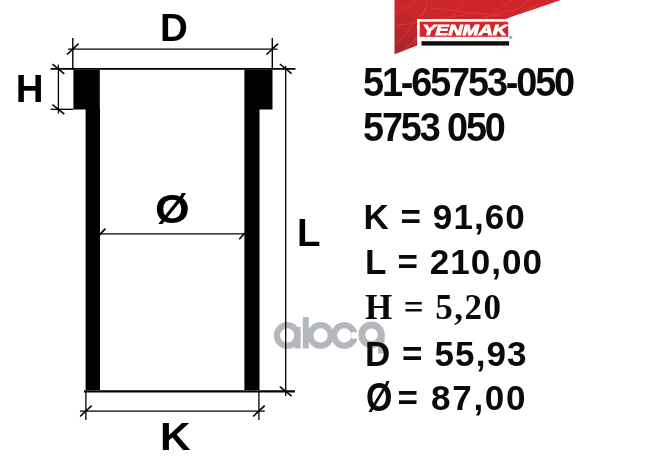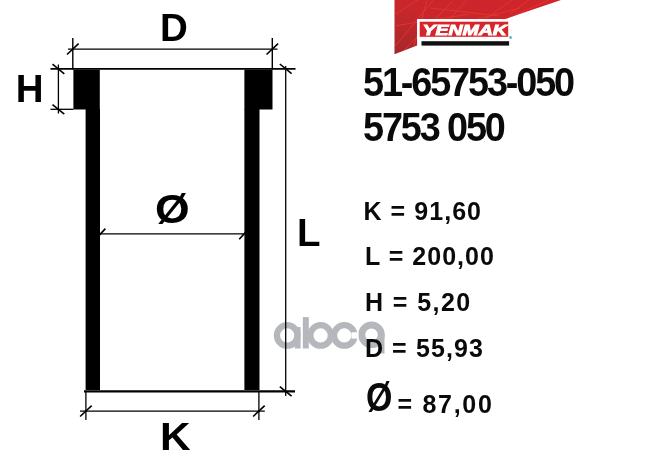--- a/index.html
+++ b/index.html
@@ -1,21 +1,21 @@
 <!DOCTYPE html>
 <html><head>
 <meta charset="utf-8">
 <style>
   html,body{margin:0;padding:0;}
   body{width:650px;height:457px;background:#fff;position:relative;overflow:hidden;
        font-family:"Liberation Sans",sans-serif;}
   .abs{position:absolute;}
   .lbl{position:absolute;font-weight:bold;color:#000;font-size:38.5px;line-height:1;}
   .pn{position:absolute;font-weight:bold;color:#0a0a0a;font-size:40.7px;line-height:1;letter-spacing:-2.3px;transform:scaleX(0.93);transform-origin:0 0;}
-  .dim{position:absolute;font-weight:bold;color:#0a0a0a;font-size:25px;line-height:1;letter-spacing:0.6px;}
+  .dim{position:absolute;font-weight:bold;color:#0a0a0a;font-size:35px;line-height:1;letter-spacing:0.6px;}
 </style>
 </head>
 <body>
 <svg class="abs" style="left:0;top:0" width="650" height="457" viewBox="0 0 650 457">
 
   <g stroke="#b4b8bc" fill="none" stroke-width="6.3">
     <circle cx="287.2" cy="335.4" r="10.25"></circle>
     <line x1="297.7" y1="327" x2="297.7" y2="348.5" stroke-width="5.8"></line>
     <circle cx="320.6" cy="335.4" r="10.25"></circle>
     <line x1="305.8" y1="317.1" x2="305.8" y2="348.5" stroke-width="6"></line>
@@ -110,17 +110,17 @@
 <div class="lbl" id="lD" style="left:160.1px;top:8.5px;">D</div>
 <div class="lbl" id="lH" style="left:15.7px;top:69.6px;">H</div>
 <div class="lbl" id="lO" style="left:155.1px;top:188.8px;font-size:40.5px;transform:scaleX(1.1);transform-origin:0 0;">Ø</div>
 <div class="lbl" id="lL" style="left:297px;top:213.9px;">L</div>
 <div class="lbl" id="lK" style="left:159.8px;top:417.7px;transform:scaleX(1.1);transform-origin:0 0;">K</div>
 
 <div class="pn" id="pn1" style="left:363px;top:61.7px;">51-65753-050</div>
 <div class="pn" id="pn2" style="left:363px;top:106.8px;">5753 050</div>
 
 <div class="dim" id="d1" style="left:363.5px;top:199.3px;letter-spacing:1.05px;">K = 91,60</div>
-<div class="dim" id="d2" style="left:364.9px;top:244.3px;letter-spacing:1.03px;">L = 200,00</div>
-<div class="dim" id="d3" style="left:364.9px;top:290.4px;letter-spacing:1.44px;">H = 5,20</div>
+<div class="dim" id="d2" style="left:364.9px;top:244.3px;letter-spacing:1.03px;">L = 210,00</div>
+<div class="dim" id="d3" style="left:364.9px;top:290.4px;letter-spacing:1.44px;font-family:Liberation Serif, serif;">H = 5,20</div>
 <div class="dim" id="d4" style="left:364.9px;top:336.1px;letter-spacing:1.11px;">D = 55,93</div>
 <div class="dim" id="d5o" style="left:365.8px;top:375.5px;font-size:35px;transform:scaleX(0.97) scaleY(1.17);transform-origin:0 0;">Ø</div>
-<div class="dim" id="d5" style="left:397.5px;top:379.9px;letter-spacing:1.7px;margin-top:12px;">= 87,00</div>
+<div class="dim" id="d5" style="left:397.5px;top:379.9px;letter-spacing:1.7px;">= 87,00</div>
 
 </body></html>

